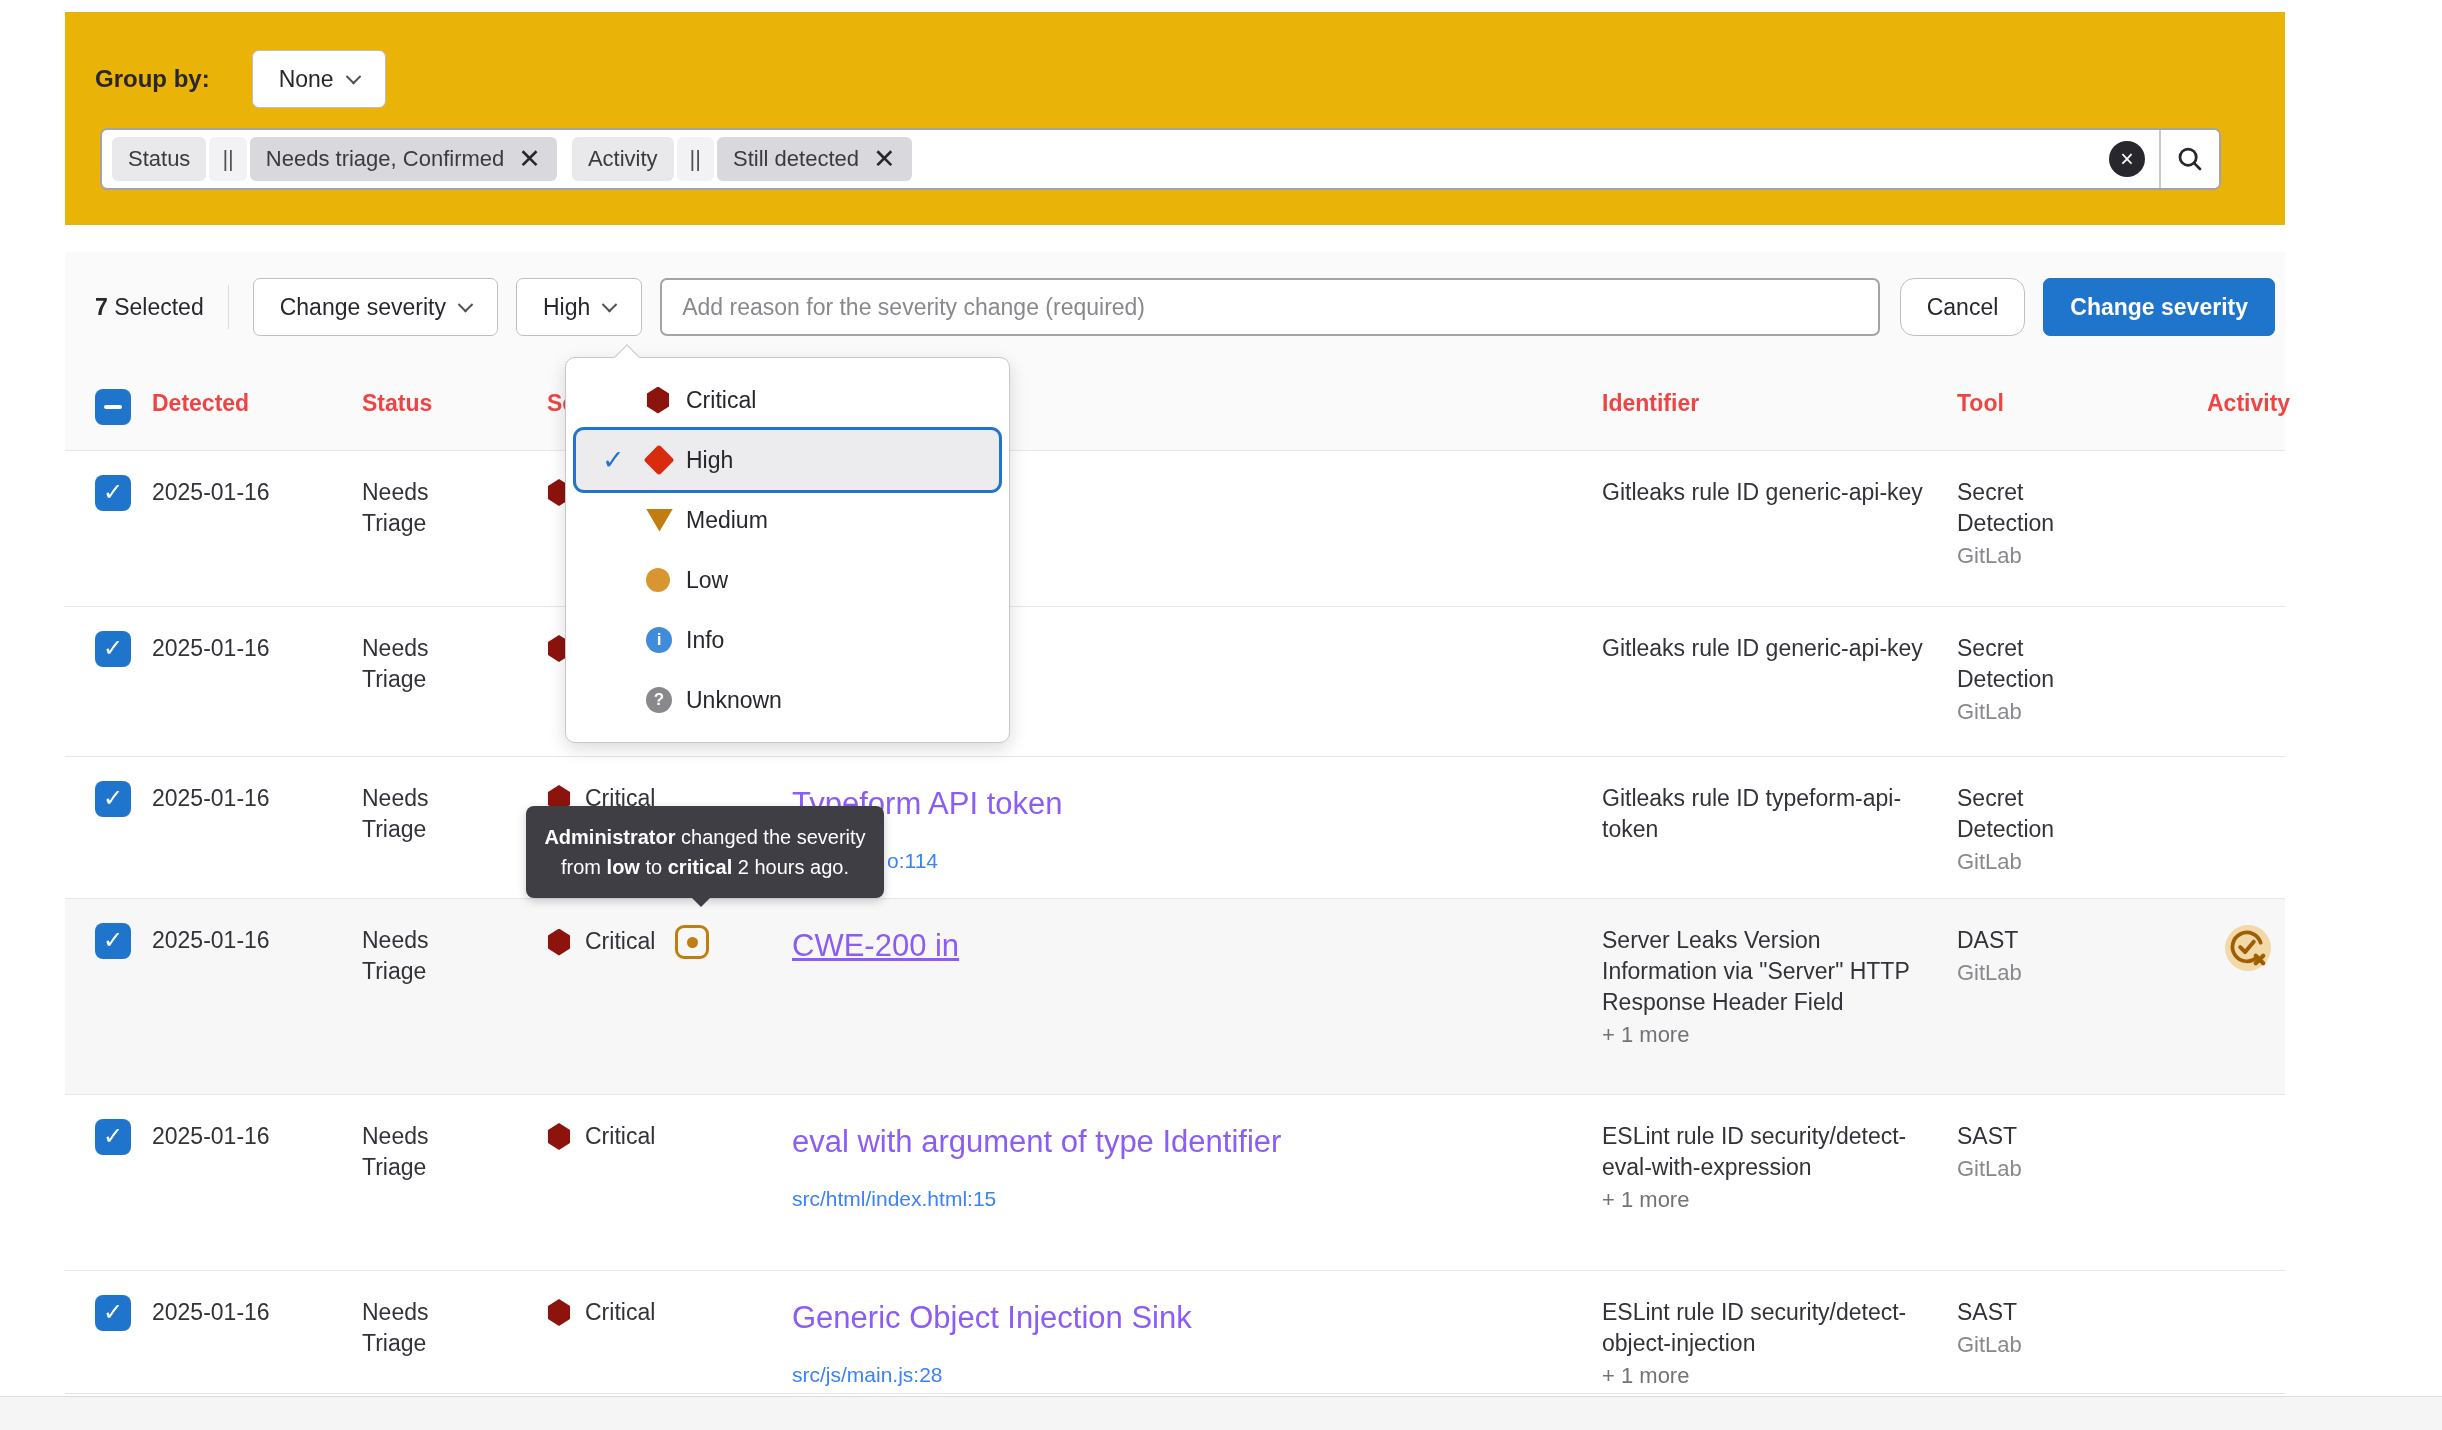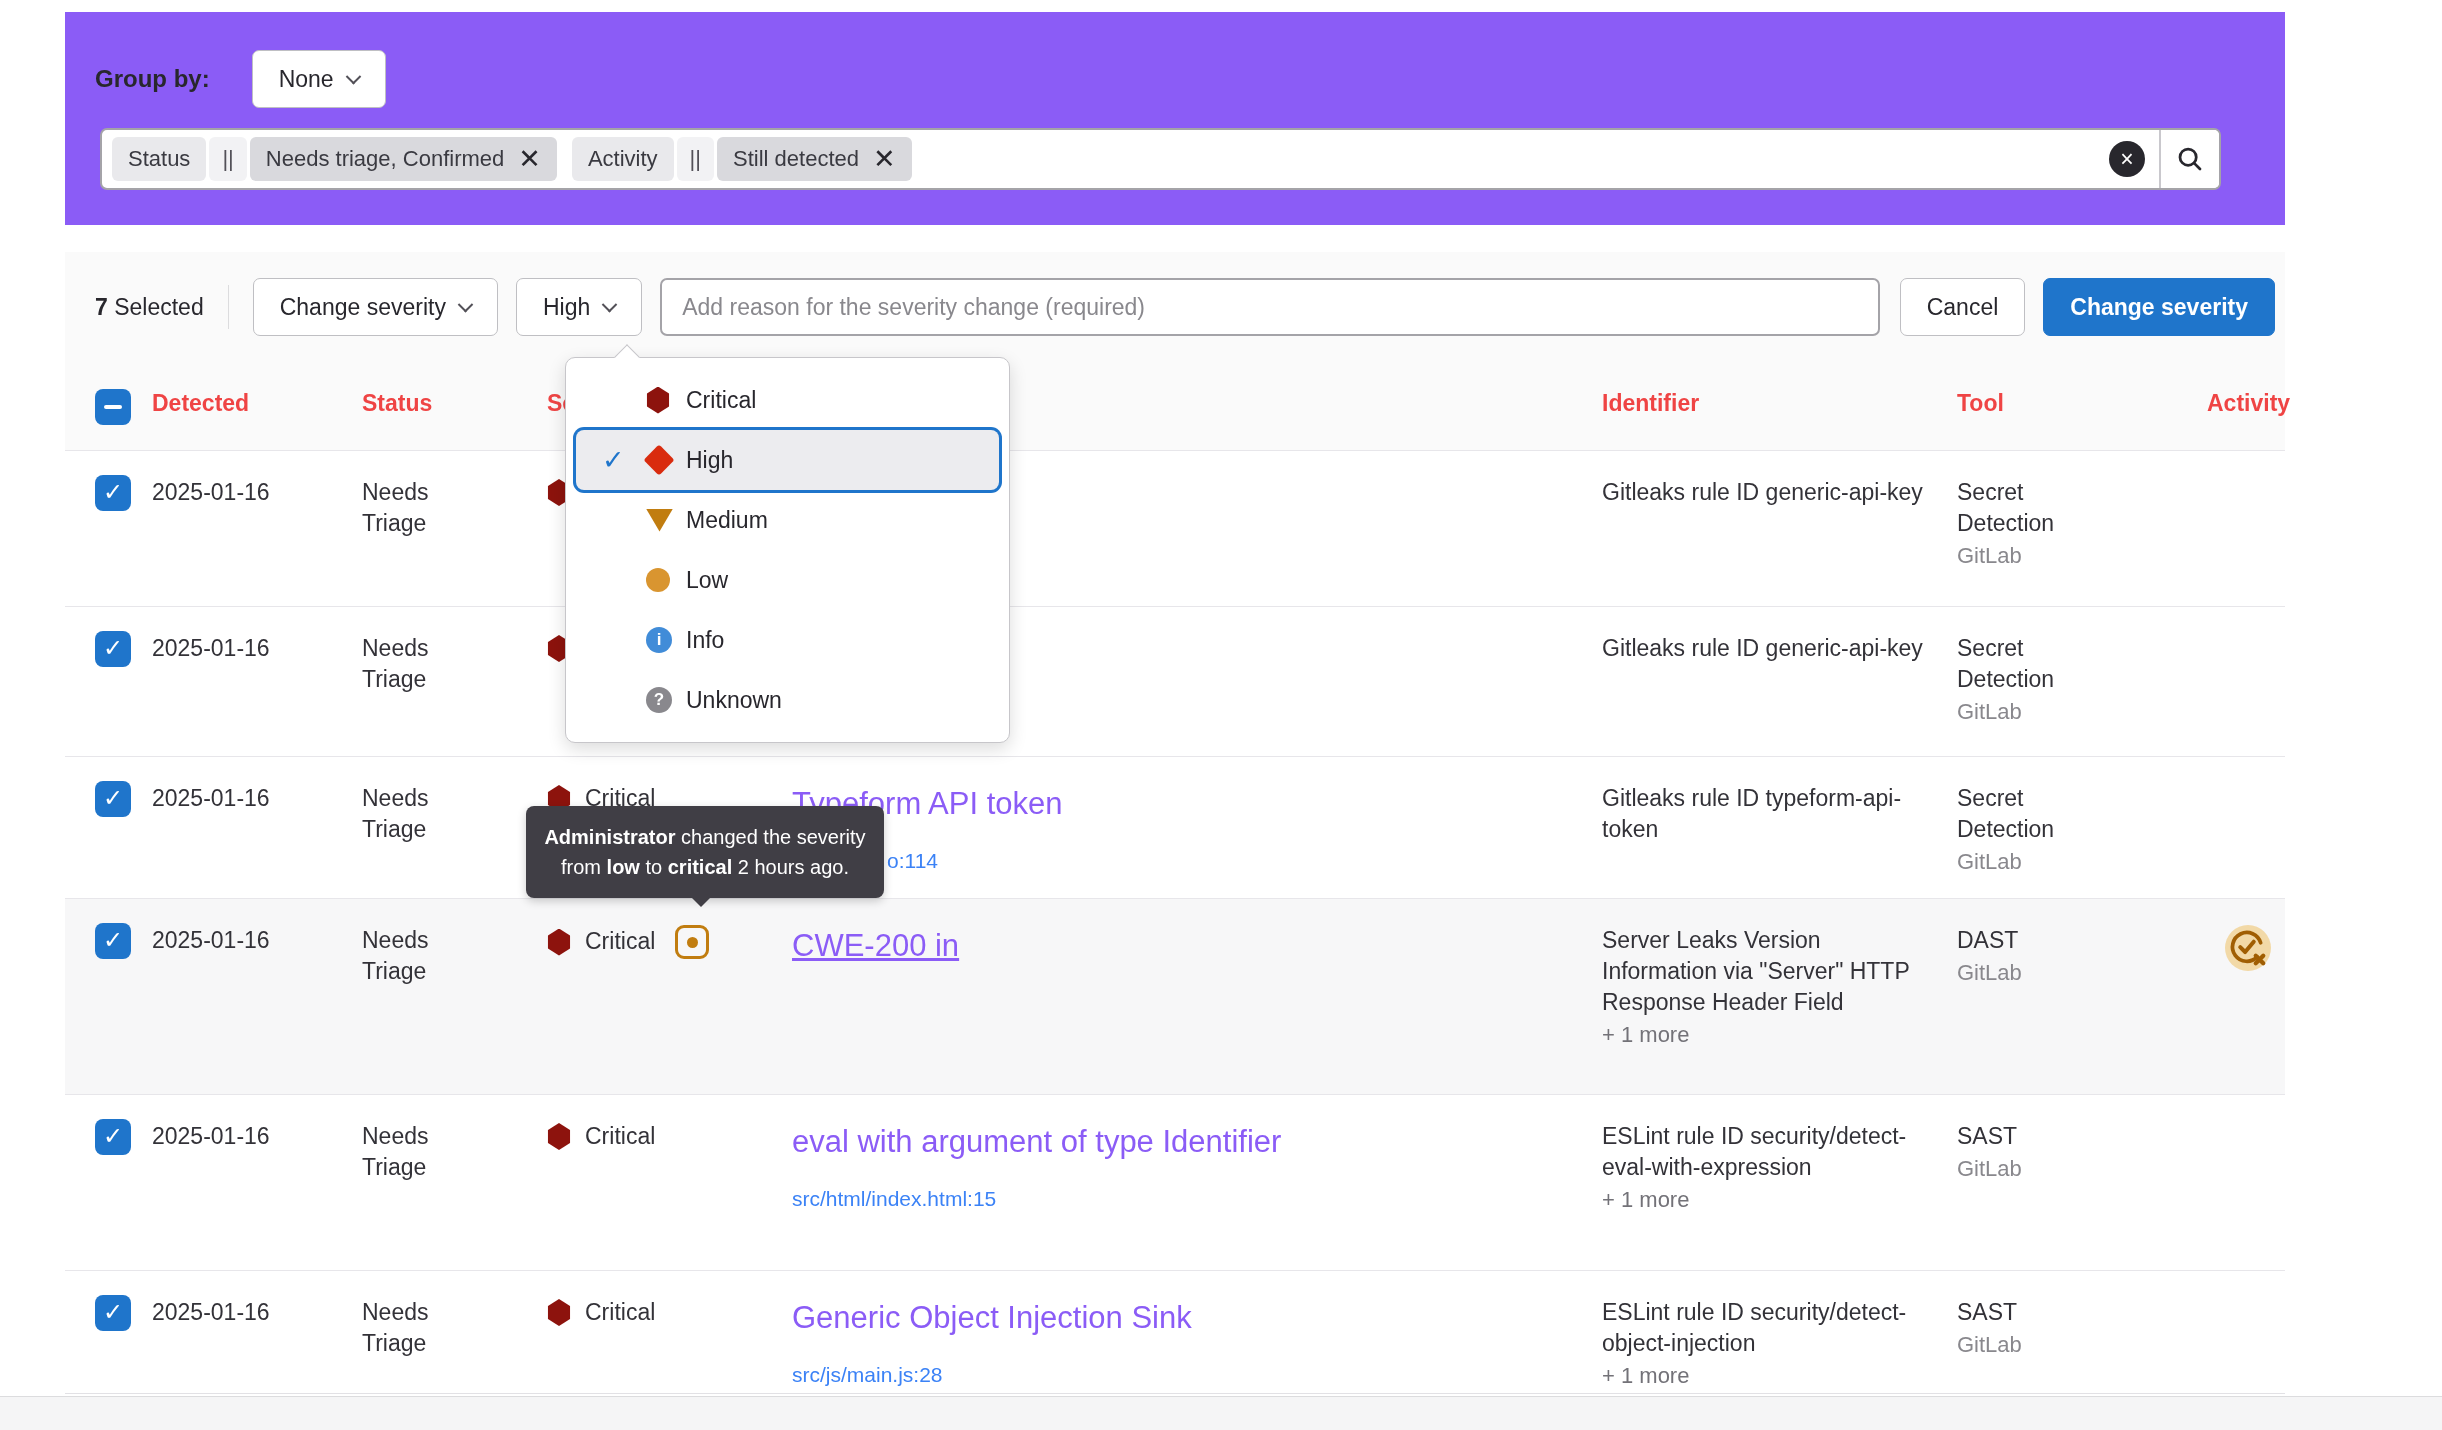--- a/index.html
+++ b/index.html
@@ -1,20 +1,20 @@
 <!DOCTYPE html>
 <html><head>
 <meta charset="utf-8">
 <style>
   * { margin:0; padding:0; box-sizing:border-box; }
   html,body { width:2442px; height:1430px; background:#fff; overflow:hidden;
     font-family:"Liberation Sans","DejaVu Sans",sans-serif; color:#333238; }
 
   
-  .top-card { position:absolute; left:65px; top:12px; width:2220px; height:213px; background:#8b5cf6; }
+  .top-card { position:absolute; left:65px; top:12px; width:2220px; height:213px; background:#eab308; }
   .group-row { position:absolute; left:30px; top:38px; display:flex; align-items:center; }
   .group-label { font-weight:700; font-size:24px; color:#28272d; }
   .btn { display:inline-flex; align-items:center; justify-content:center; height:58px;
     background:#fff; border:1px solid #bfbfc3; border-radius:7px; padding:0 26px;
     font-size:23px; color:#28272d; cursor:pointer; }
   .chev { width:11px; height:11px; border-right:2.5px solid #535158; border-bottom:2.5px solid #535158;
     transform:rotate(45deg) translate(-2px,-2px); margin-left:14px; display:inline-block; }
   .none-btn { margin-left:42px; }
 
   
@@ -35,21 +35,21 @@
   .main { position:absolute; left:65px; top:252px; width:2220px; background:#fafafa; }
   .toolbar { height:110px; display:flex; align-items:center; padding:0 10px 0 30px; }
   .sel-count { font-size:23px; color:#28272d; white-space:nowrap; }
   .sel-count b { font-weight:700; }
   .vdivider { width:1px; height:44px; background:#dcdcde; margin:0 24px; }
   .toolbar .btn { white-space:nowrap; }
   .reason-input { flex:1; height:58px; margin:8px 18px; border:2px solid #a4a3a8; border-radius:7px;
     background:#fff; font-size:23px; color:#333238; padding:0 20px; font-family:inherit; }
   .reason-input::placeholder { color:#89888d; }
   .btn-primary { background:#1f75cb; border-color:#1f75cb; color:#fff; font-weight:700; margin-left:18px; }
-  .btn-cancel { margin-left:2px; }
+  .btn-cancel { margin-left:2px;border-radius:14px; }
 
   
   .trow { display:grid; grid-template-columns:87px 210px 185px 245px 810px 355px 250px 78px;
     border-top:1px solid #e7e6ea; background:#fff; }
   .trow.header { border-top:none; background:transparent; min-height:88px; }
   .trow.header .cell { padding-top:26px; font-weight:700; font-size:23px; color:#ef4444; }
   .trow:last-child { border-bottom:1px solid #e2e1e5; }
   .cell { padding-top:26px; font-size:23px; line-height:1.35; }
   .c-check { padding-left:30px; padding-top:24px; }
   .c-activity { text-align:right; padding-right:14px; }

